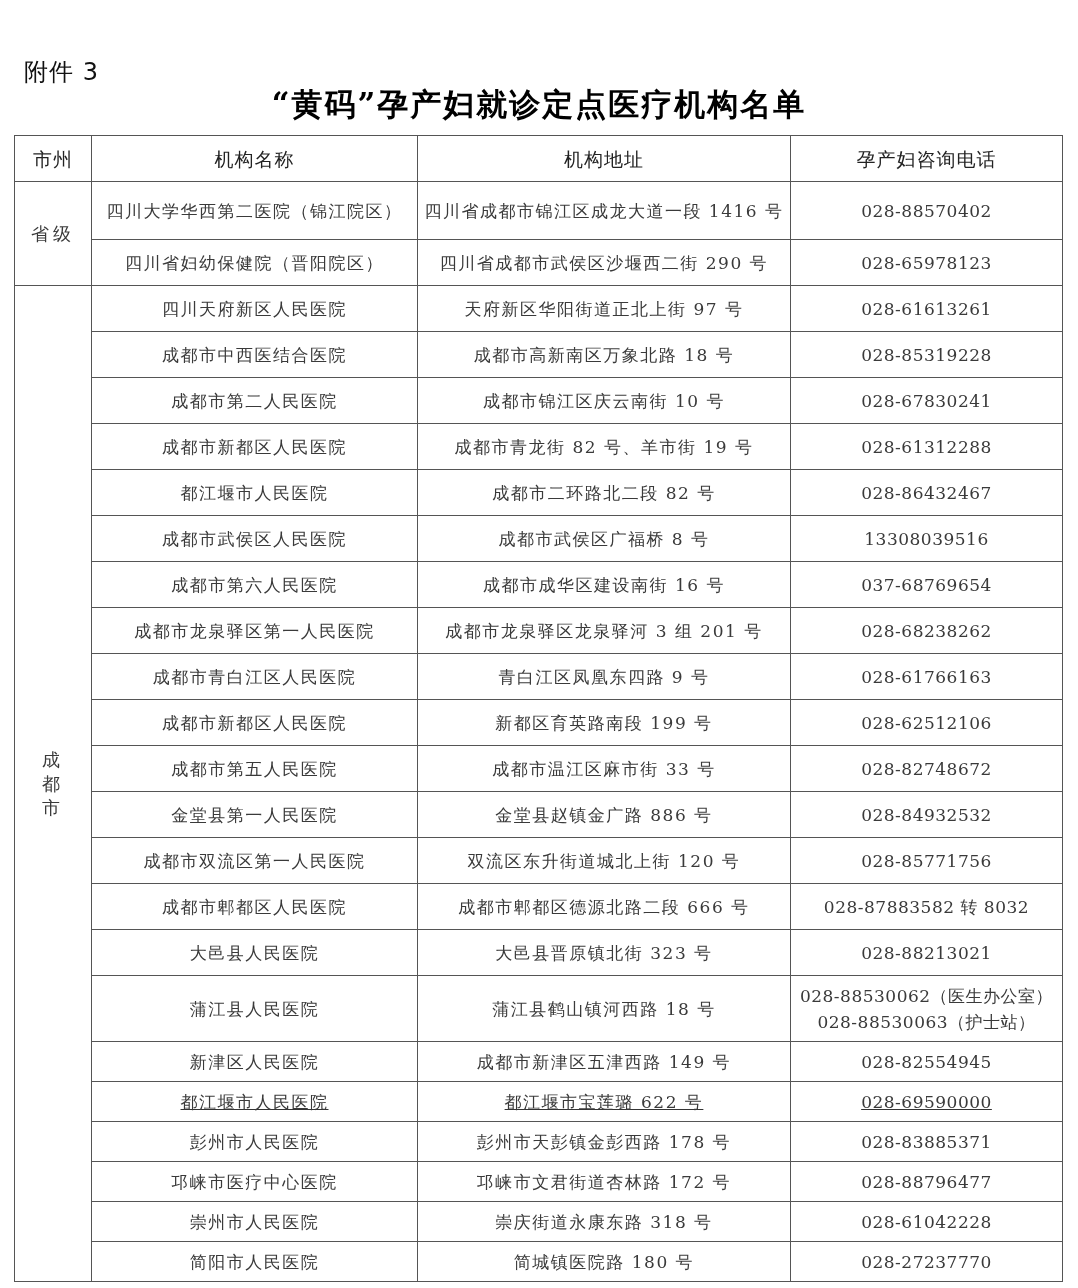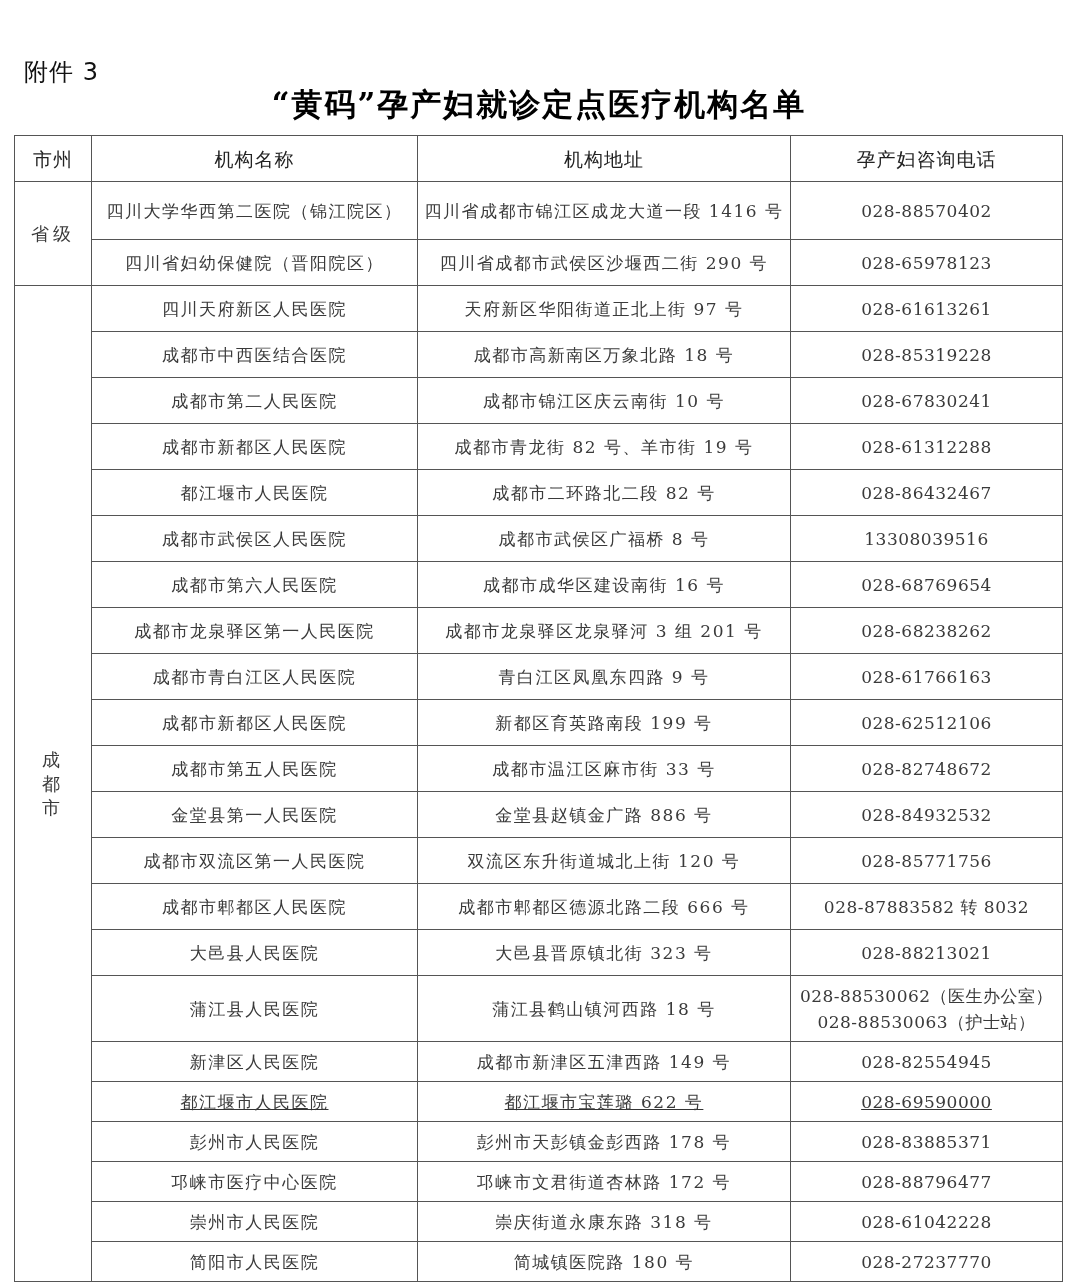--- a/index.html
+++ b/index.html
@@ -77,21 +77,21 @@
         <td class="phone">028-86432467</td>
       </tr>
       <tr style="height: 46px;">
         <td>成都市武侯区人民医院</td>
         <td>成都市武侯区广福桥 8 号</td>
         <td class="phone">13308039516</td>
       </tr>
       <tr style="height: 46px;">
         <td>成都市第六人民医院</td>
         <td>成都市成华区建设南街 16 号</td>
-        <td class="phone">028-68769654</td>
+        <td class="phone">037-68769654</td>
       </tr>
       <tr style="height: 46px; padding-left: 47px;">
         <td>成都市龙泉驿区第一人民医院</td>
         <td>成都市龙泉驿区龙泉驿河 3 组 201 号</td>
         <td class="phone">028-68238262</td>
       </tr>
       <tr style="height: 46px;">
         <td>成都市青白江区人民医院</td>
         <td>青白江区凤凰东四路 9 号</td>
         <td class="phone">028-61766163</td>

